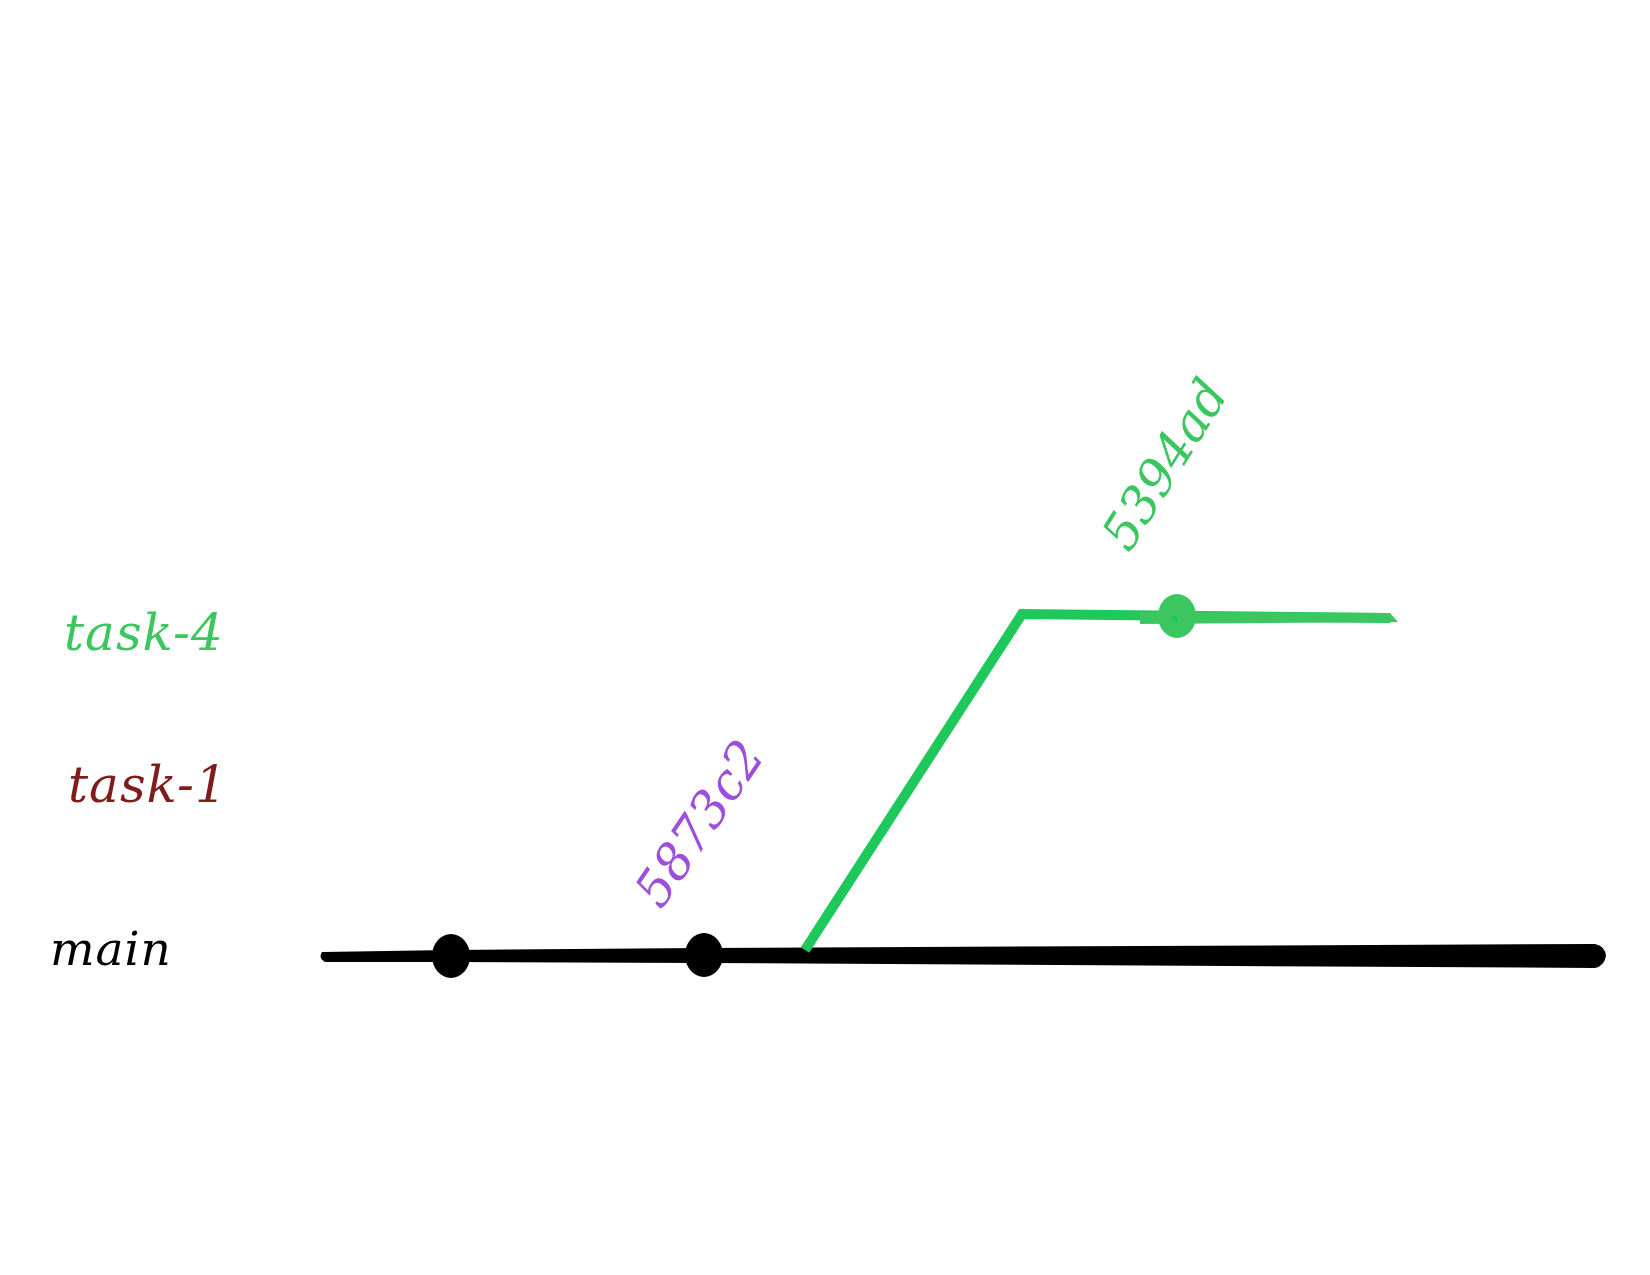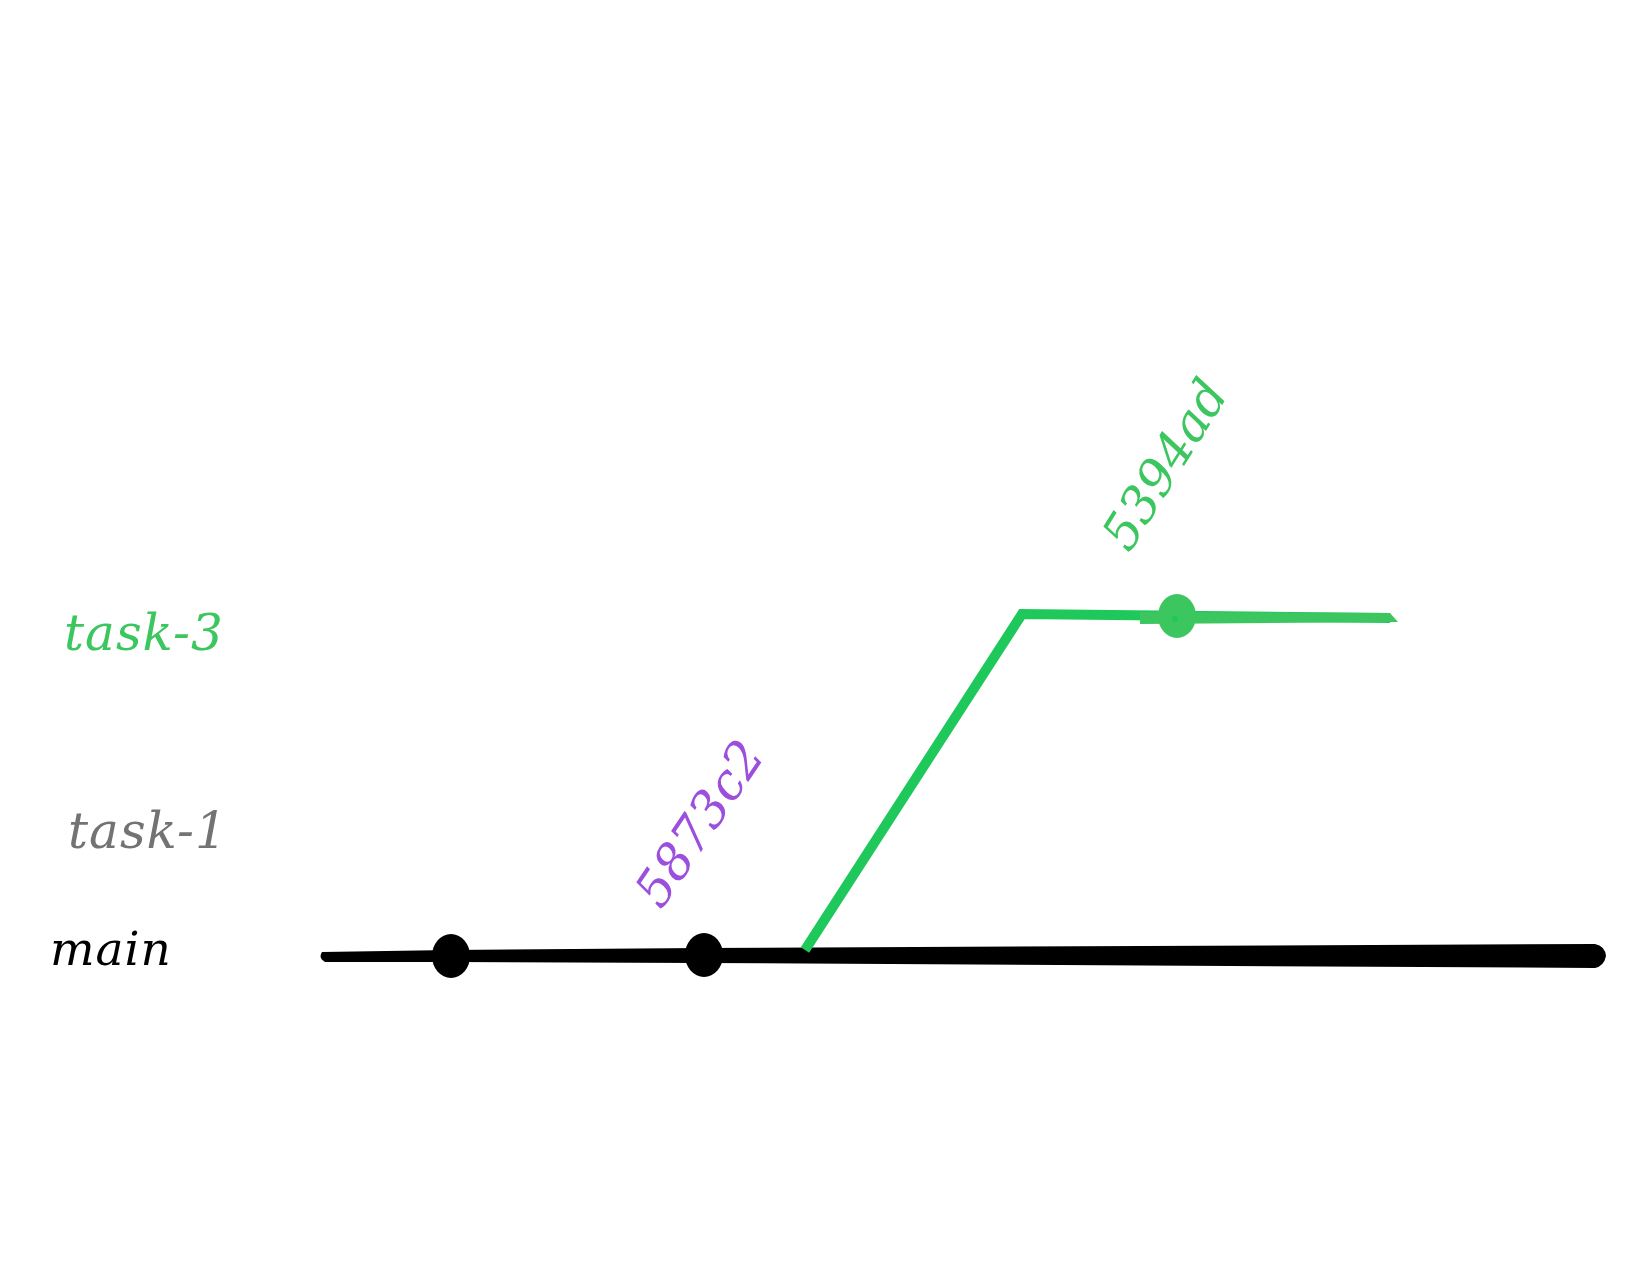--- a/index.html
+++ b/index.html
@@ -52,23 +52,23 @@
     <path d="M805,950 L1022,614 L1390,618" fill="none" stroke="#1ec85a" stroke-width="10" stroke-linejoin="miter" stroke-linecap="butt"></path>
     <path d="M1140,612 L1390,613 L1398,622 L1140,624 Z" fill="#3cc65f"></path>
 
     <ellipse cx="451" cy="956" rx="19" ry="22" fill="#000000"></ellipse>
     <ellipse cx="704" cy="955" rx="19" ry="22" fill="#000000"></ellipse>
 
     <ellipse cx="1177" cy="616" rx="19" ry="22" fill="#3cc65f"></ellipse>
     <circle cx="1175" cy="619" r="3" fill="#1ec85a"></circle>
   </svg>
 
-  <div class="branch-label" style="left:64px; top:608px; color:#3cc65f;">task-3</div>
+  <div class="branch-label" style="left:64px; top:608px; color:#3cc65f;">task-4</div>
 
-  <div class="branch-label" style="left:68px; top:806px; color:#737373;">task-1</div>
+  <div class="branch-label" style="left:68px; top:760px; color:#7f1d1d;">task-1</div>
 
   <div class="branch-label" style="left:50px; top:925px; color:#000000; font-size:47px;">main</div>
 
   <div class="commit-label" style="left:668px; top:865px; color:#9b4fdc; transform: rotate(-56deg);">5873c2</div>
 
   <div class="commit-label" style="left:1136px; top:508px; color:#3cc65f; transform: rotate(-58deg);">5394ad</div>
 
 </div>
 
 </body></html>

